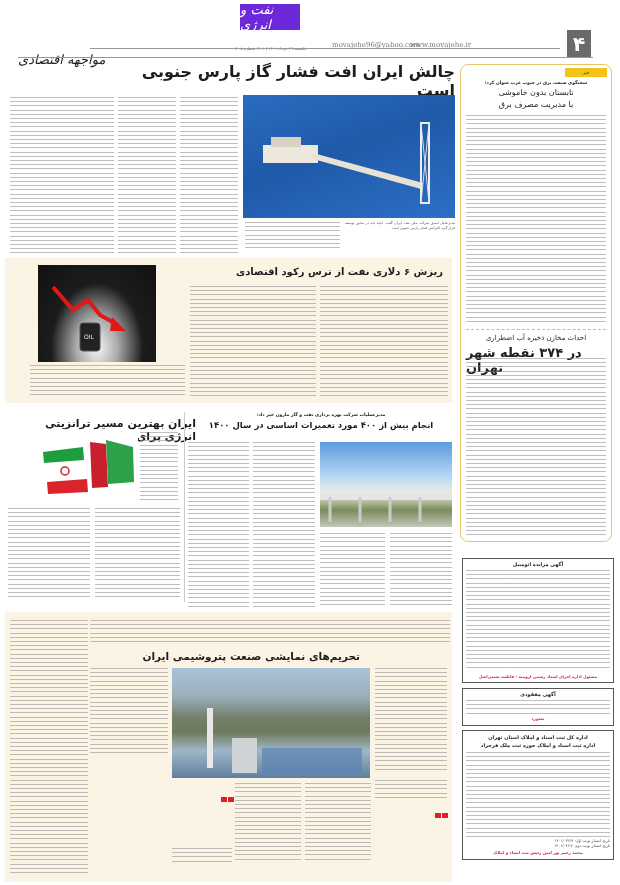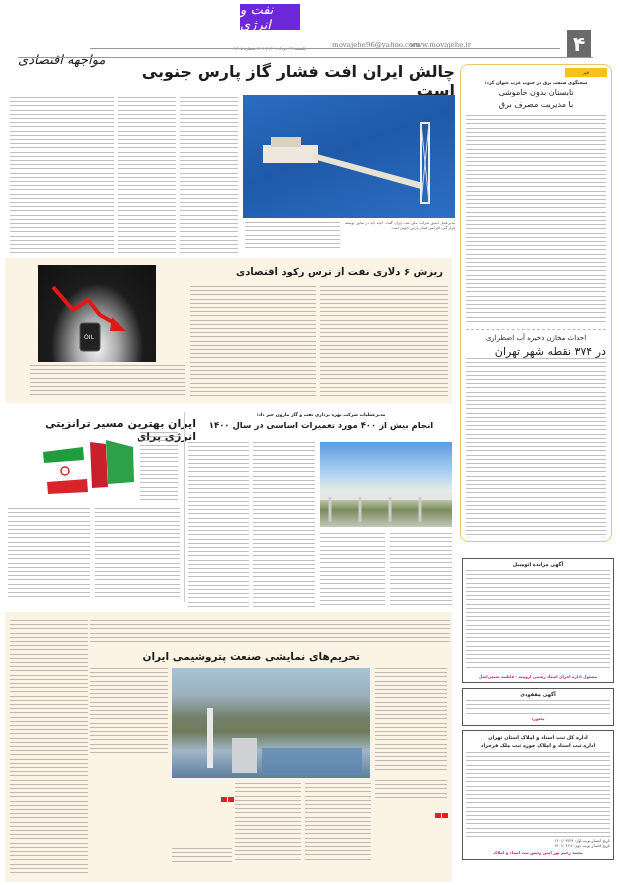--- a/index.html
+++ b/index.html
@@ -43,21 +43,21 @@
 <div class="abs head-rule" style="left:18px; top:57px; width:575px;"></div>
 
 <div class="abs sidebox"></div>
 <div class="abs khabar-tag">خبر</div>
 <div class="abs rtl" style="left:466px; top:80px; width:140px; font-size:4.5px; text-align:center; font-weight:bold;">سخنگوی صنعت برق در جنوب غرب عنوان کرد:</div>
 <div class="abs" style="left:466px; top:88px; width:140px; font-size:8px; text-align:center; direction:rtl;">تابستان بدون خاموشی</div>
 <div class="abs" style="left:466px; top:100px; width:140px; font-size:8px; text-align:center; direction:rtl;">با مدیریت مصرف برق</div>
 <div class="abs lines" style="left:466px; top:115px; width:140px; height:210px;"></div>
 <div class="abs" style="left:466px; top:329px; width:140px; border-top:1px dashed #bbb;"></div>
 <div class="abs" style="left:466px; top:334px; width:140px; font-size:7px; text-align:center; direction:rtl; font-weight:normal;">احداث مخازن ذخیره آب اضطراری</div>
-<div class="abs" style="left:466px; top:345px; width:140px; font-size:11px; text-align:right; direction:rtl; font-weight:normal;">در ۳۷۴ نقطه شهر تهران</div>
+<div class="abs" style="left:466px; top:345px; width:140px; font-size:13px; text-align:left; direction:rtl; font-weight:bold;">در ۳۷۴ نقطه شهر تهران</div>
 <div class="abs lines" style="left:466px; top:358px; width:140px; height:180px;"></div>
 
 <div class="abs headline rtl" style="left:100px; top:62px; width:355px; font-size:16px;">چالش ایران افت فشار گاز پارس جنوبی است</div>
 <div class="abs lines" style="left:240px; top:100px; width:215px; height:0;"></div>
 <div class="abs sea" style="left:243px; top:95px; width:212px; height:123px;">
   <svg width="212" height="123">
     <rect x="20" y="50" width="55" height="18" fill="#ece8de"></rect>
     <rect x="28" y="42" width="30" height="10" fill="#d8d2c4"></rect>
     <polygon points="70,58 180,88 178,94 70,64" fill="#e8e2d2"></polygon>
     <rect x="178" y="28" width="8" height="80" fill="none" stroke="#eee" stroke-width="2"></rect>

